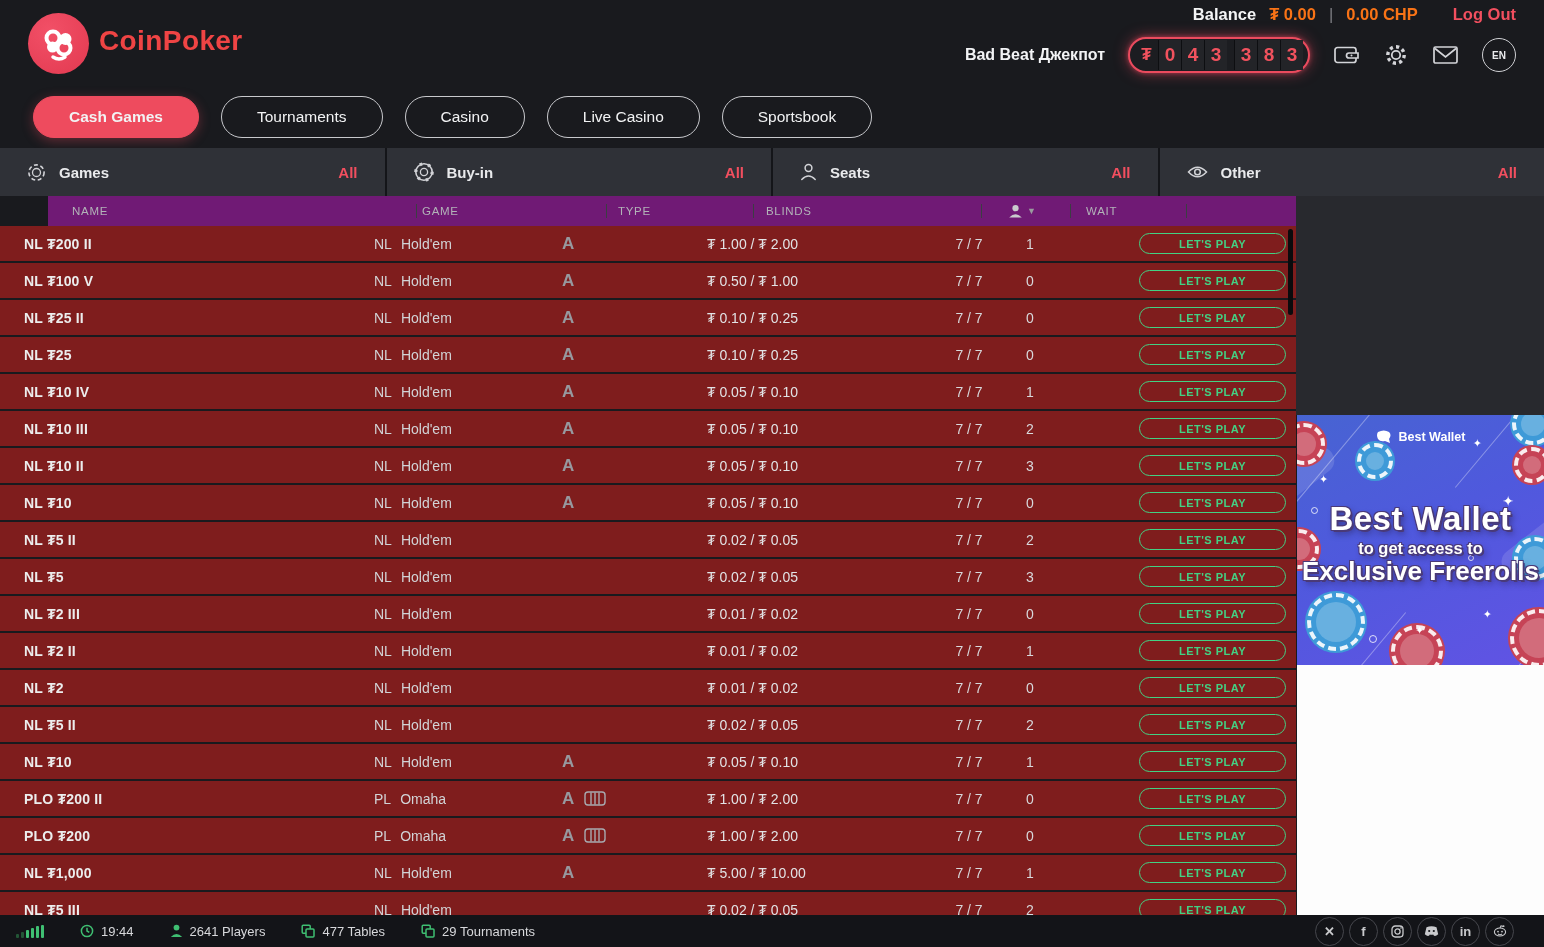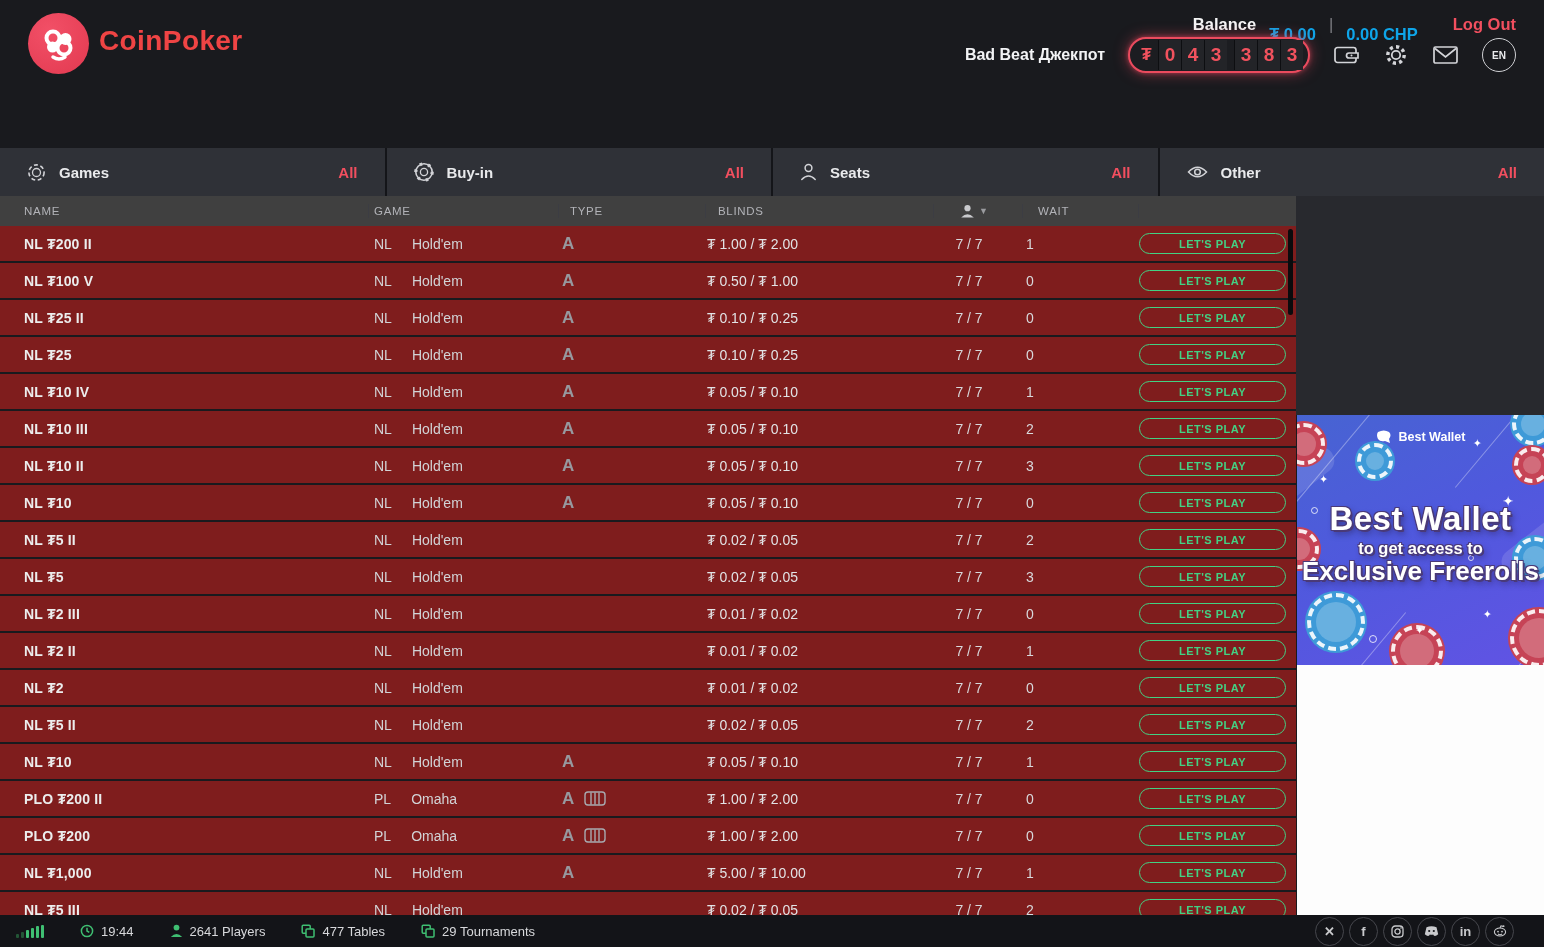--- a/index.html
+++ b/index.html
@@ -18,21 +18,21 @@
     background:radial-gradient(circle at 35% 30%, #f25067, #e23950);
     display:flex; align-items:center; justify-content:center;
   }
   .brand { position:absolute; left:99px; top:25px; font-size:28px; font-weight:700; color:#ef4444; letter-spacing:.4px; }
 
   .top-right-1 {
     position:absolute; top:5px; right:28px; display:flex; align-items:center; gap:13px;
     font-size:16.5px; font-weight:600;
   }
   .t-white { color:#f4f5f6; }
-  .t-red { color:#0ea5e9;margin-top:20px; }
+  .t-red { color:#f97316; }
   .t-sep { color:#7c7d82; font-weight:400; }
   .logout { margin-left:22px; color:#f24f5f; cursor:pointer; }
 
   .top-right-2 { position:absolute; top:37px; right:28px; display:flex; align-items:center; gap:23px; }
   .jackpot-label { color:#f2f3f5; font-size:16px; font-weight:600; }
   .jackpot-counter {
     display:flex; align-items:center; height:36px; padding:0 5px;
     border:2px solid #ea4b5e; border-radius:18px; background:#1c1d21;
     box-shadow:0 0 14px rgba(238,73,96,.55), 0 0 4px rgba(238,73,96,.5);
   }
@@ -60,31 +60,31 @@
 
   
   .filterbar { position:absolute; top:148px; left:0; right:0; height:48px; background:#141519; display:flex; gap:2px; }
   .fsec { flex:1 1 0; background:#2f3137; display:flex; align-items:center; padding:0 27px; cursor:pointer; }
   .ficon { color:#d2d3d7; display:flex; }
   .flabel { margin-left:13px; font-size:15px; font-weight:600; color:#e9eaec; }
   .fall { margin-left:auto; font-size:15px; font-weight:700; color:#f24f5f; }
 
   
   .table-area { position:absolute; top:196px; left:0; width:1296px; height:719px; background:#191a1e; overflow:hidden; }
-  .thead { position:relative; height:40px; background:#404040; color:#b2b3b8; font-size:11.5px; letter-spacing:.7px; }
+  .thead { position:relative; height:40px; background:#701a75; color:#b2b3b8; font-size:11.5px; letter-spacing:.7px;margin-left:48px; }
   .th { position:absolute; top:0; height:30px; display:flex; align-items:center; }
   .th-div { position:absolute; top:8px; width:1px; height:14px; background:#3c3d43; }
   .sort-person { display:flex; align-items:center; gap:4px; color:#c9cacd; cursor:pointer; }
   .chev { font-size:9px; color:#9a9b9f; }
 
   .tbody { position:absolute; top:30px; left:0; right:0; bottom:0; overflow:hidden; }
   .row { position:relative; height:35px; margin-bottom:2px; background:#7f1d1d; cursor:pointer; }
   .c { position:absolute; top:0; height:35px; display:flex; align-items:center; }
   .c-name   { left:24px;  font-size:14px; font-weight:700; color:#eceded; letter-spacing:.2px; }
-  .c-game   { left:374px; font-size:14px; color:#d2d3d6; gap:20px;justify-content:flex-end; }
+  .c-game   { left:374px; font-size:14px; color:#d2d3d6; gap:9px;justify-content:flex-end; }
   .c-type   { left:562px; gap:10px; }
   .ante { font-size:17px; font-weight:600; color:#97999f; }
   .c-blinds { left:707px; font-size:14px; color:#e2e3e5; }
   .c-players{ left:939px; width:60px; justify-content:center; font-size:14px; color:#d8d9dc; }
   .c-wait   { left:1005px; width:50px; justify-content:center; font-size:14px; color:#d8d9dc; }
   .play {
     position:absolute; left:1139px; top:7px; width:147px; height:21px;
     border:1.5px solid #43d183; border-radius:11px; background:transparent;
     color:#43d183; font-size:11px; font-weight:700; letter-spacing:.5px; font-family:inherit;
     display:flex; align-items:center; justify-content:center; cursor:pointer;
@@ -194,20 +194,27 @@
       <span class="topicon">
         <svg width="27" height="22" viewBox="0 0 27 22" fill="none" stroke="currentColor" stroke-width="1.7">
           <rect x="2" y="3" width="23" height="16" rx="1.5"></rect>
           <path d="M3 4.5 L13.5 13 L24 4.5"></path>
         </svg>
       </span>
       <span class="en-badge">EN</span>
     </div>
   </div>
 
+  <div class="navbar">
+      <button class="pill active">Cash Games</button>
+      <button class="pill">Tournaments</button>
+      <button class="pill">Casino</button>
+      <button class="pill">Live Casino</button>
+      <button class="pill">Sportsbook</button>
+    </div>
 
   <div class="filterbar">
       <div class="fsec">
         <span class="ficon">
           <svg width="19" height="19" viewBox="0 0 19 19" fill="none" stroke="currentColor">
             <circle cx="9.5" cy="9.5" r="7.6" stroke-width="1.6" stroke-dasharray="4 2.6"></circle>
             <circle cx="9.5" cy="9.5" r="4" stroke-width="1.3"></circle>
           </svg>
         </span>
         <span class="flabel">Games</span>

